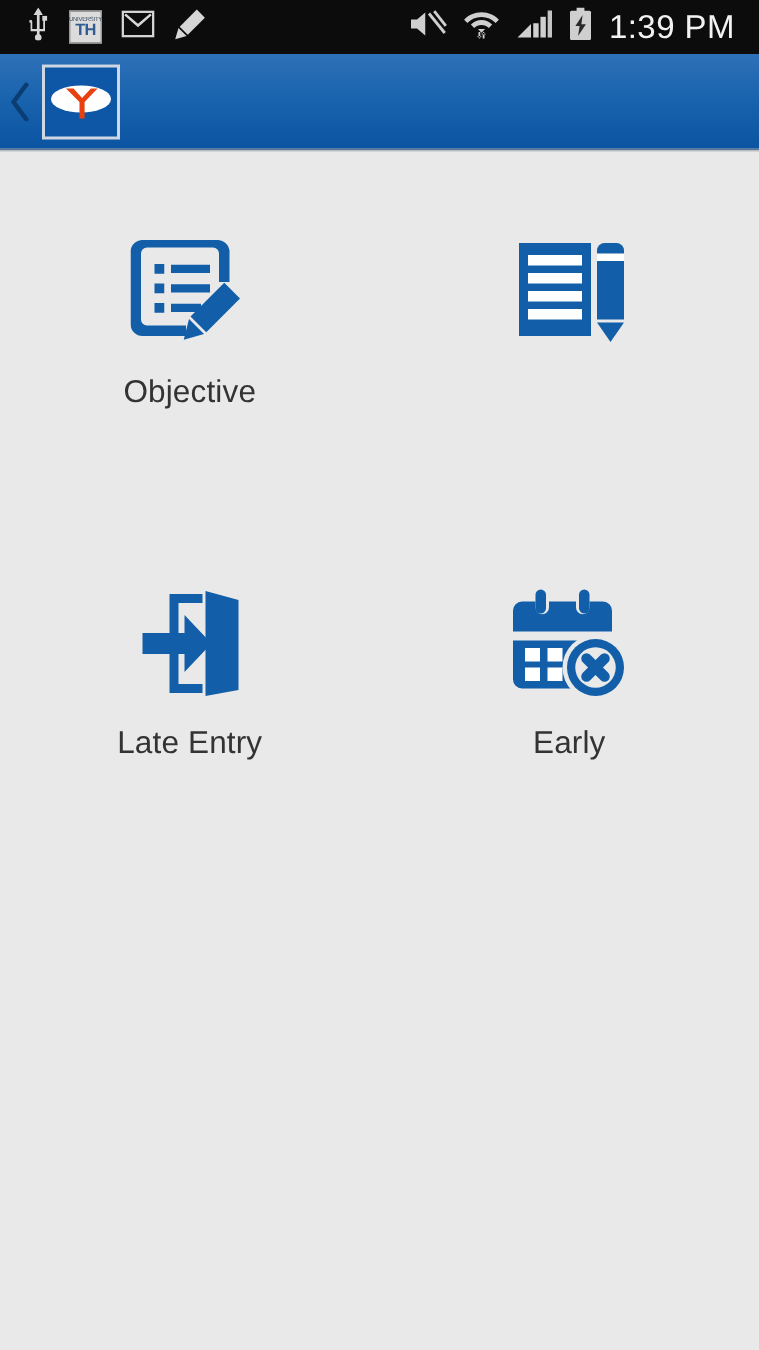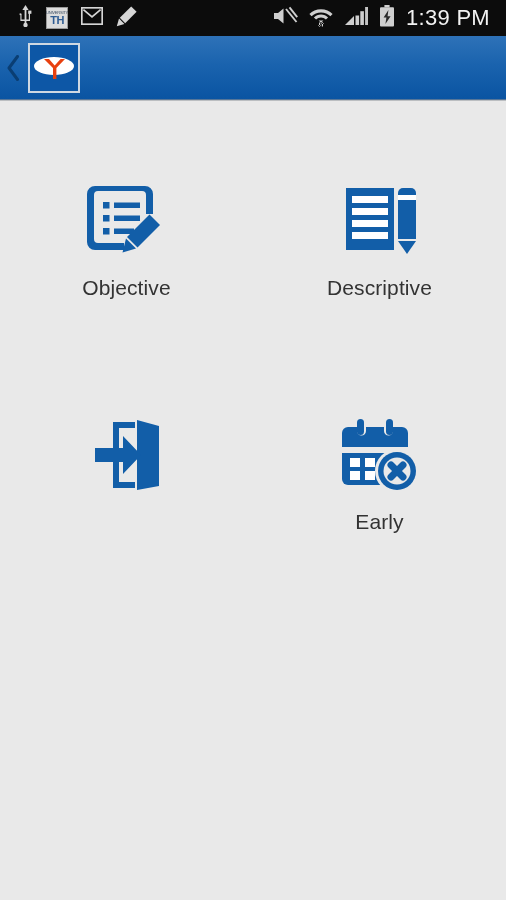--- a/index.html
+++ b/index.html
@@ -57,21 +57,21 @@
     border:2px solid #cfd8e2;
     margin-left:2px;
     display:flex; align-items:center; justify-content:center;
     cursor:pointer;
   }
 
   
   .content { position:absolute; top:102px; left:0; right:0; bottom:0; background:#e9e9e9; }
   .grid {
     position:absolute; top:0; left:0; right:0;
-    padding-top:76px;
+    padding-top:50px;
     display:grid;
     grid-template-columns:1fr 1fr;
     row-gap:112px;
   }
   .cell {
     display:flex; flex-direction:column; align-items:center;
     cursor:pointer;
     user-select:none;
   }
   .cell .art { height:86px; display:flex; align-items:center; justify-content:center; }
@@ -224,34 +224,34 @@
                 <rect x="12" y="26" width="36" height="7"></rect>
                 <rect x="12" y="38" width="36" height="7"></rect>
                 <rect x="12" y="50" width="36" height="7"></rect>
               </g>
               <path d="M63 6 h8 a5 5 0 0 1 5 5 v46 h-18 v-46 a5 5 0 0 1 5 -5 z"></path>
               <rect x="58" y="13" width="18" height="5" fill="#ffffff"></rect>
               <path d="M58 59 h18 L67 72 Z"></path>
             </g>
           </svg>
         </div>
-        <div class="lbl">Descriptive</div>
       </div>
 
       <div class="cell">
         <div class="art">
           <svg width="80" height="74" viewBox="0 0 80 74">
             <g fill="#125ea8">
               <path d="M50 2 L72 8 L72 68 L50 72 Z"></path>
               <path d="M26 4 h22 v6 h-16 v20 h-6 z"></path>
               <path d="M26 44 h6 v20 h16 v6 h-22 z"></path>
               <path d="M8 30 h28 v-12 l18 19 l-18 19 v-12 h-28 z"></path>
             </g>
           </svg>
         </div>
+        <div class="lbl">Late Entry</div>
       </div>
 
 
       <div class="cell">
         <div class="art">
           <svg width="80" height="76" viewBox="0 0 80 76">
             <g fill="#125ea8">
               <rect x="17" y="2" width="7" height="16" rx="3.5"></rect>
               <rect x="46" y="2" width="7" height="16" rx="3.5"></rect>
               <path d="M8 10 h9 v4 a4.5 4.5 0 0 0 9 0 v-4 h18 v4 a4.5 4.5 0 0 0 9 0 v-4 h9 a6 6 0 0 1 6 6 v14 h-66 v-14 a6 6 0 0 1 6 -6 z"></path>

